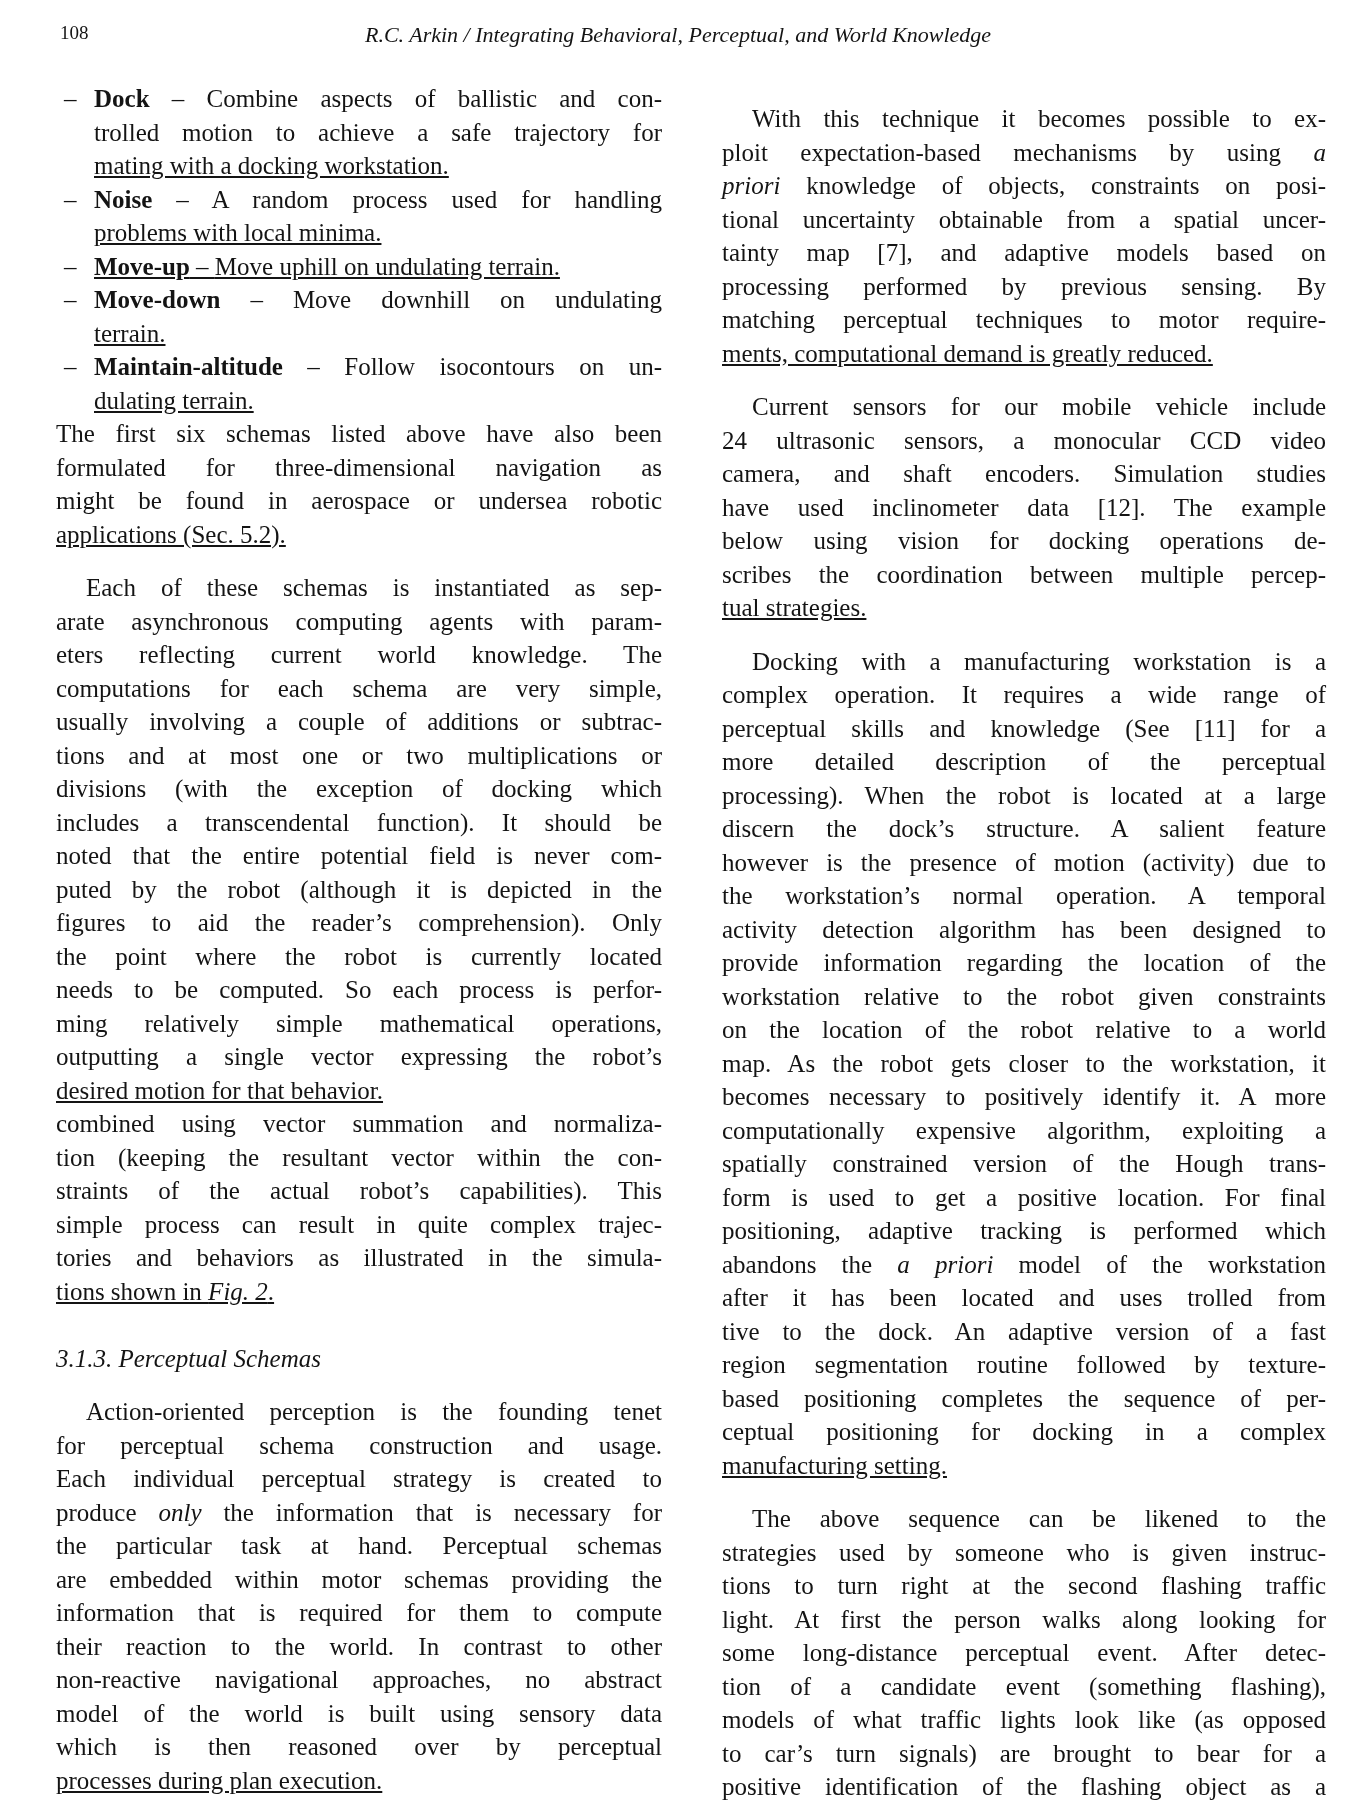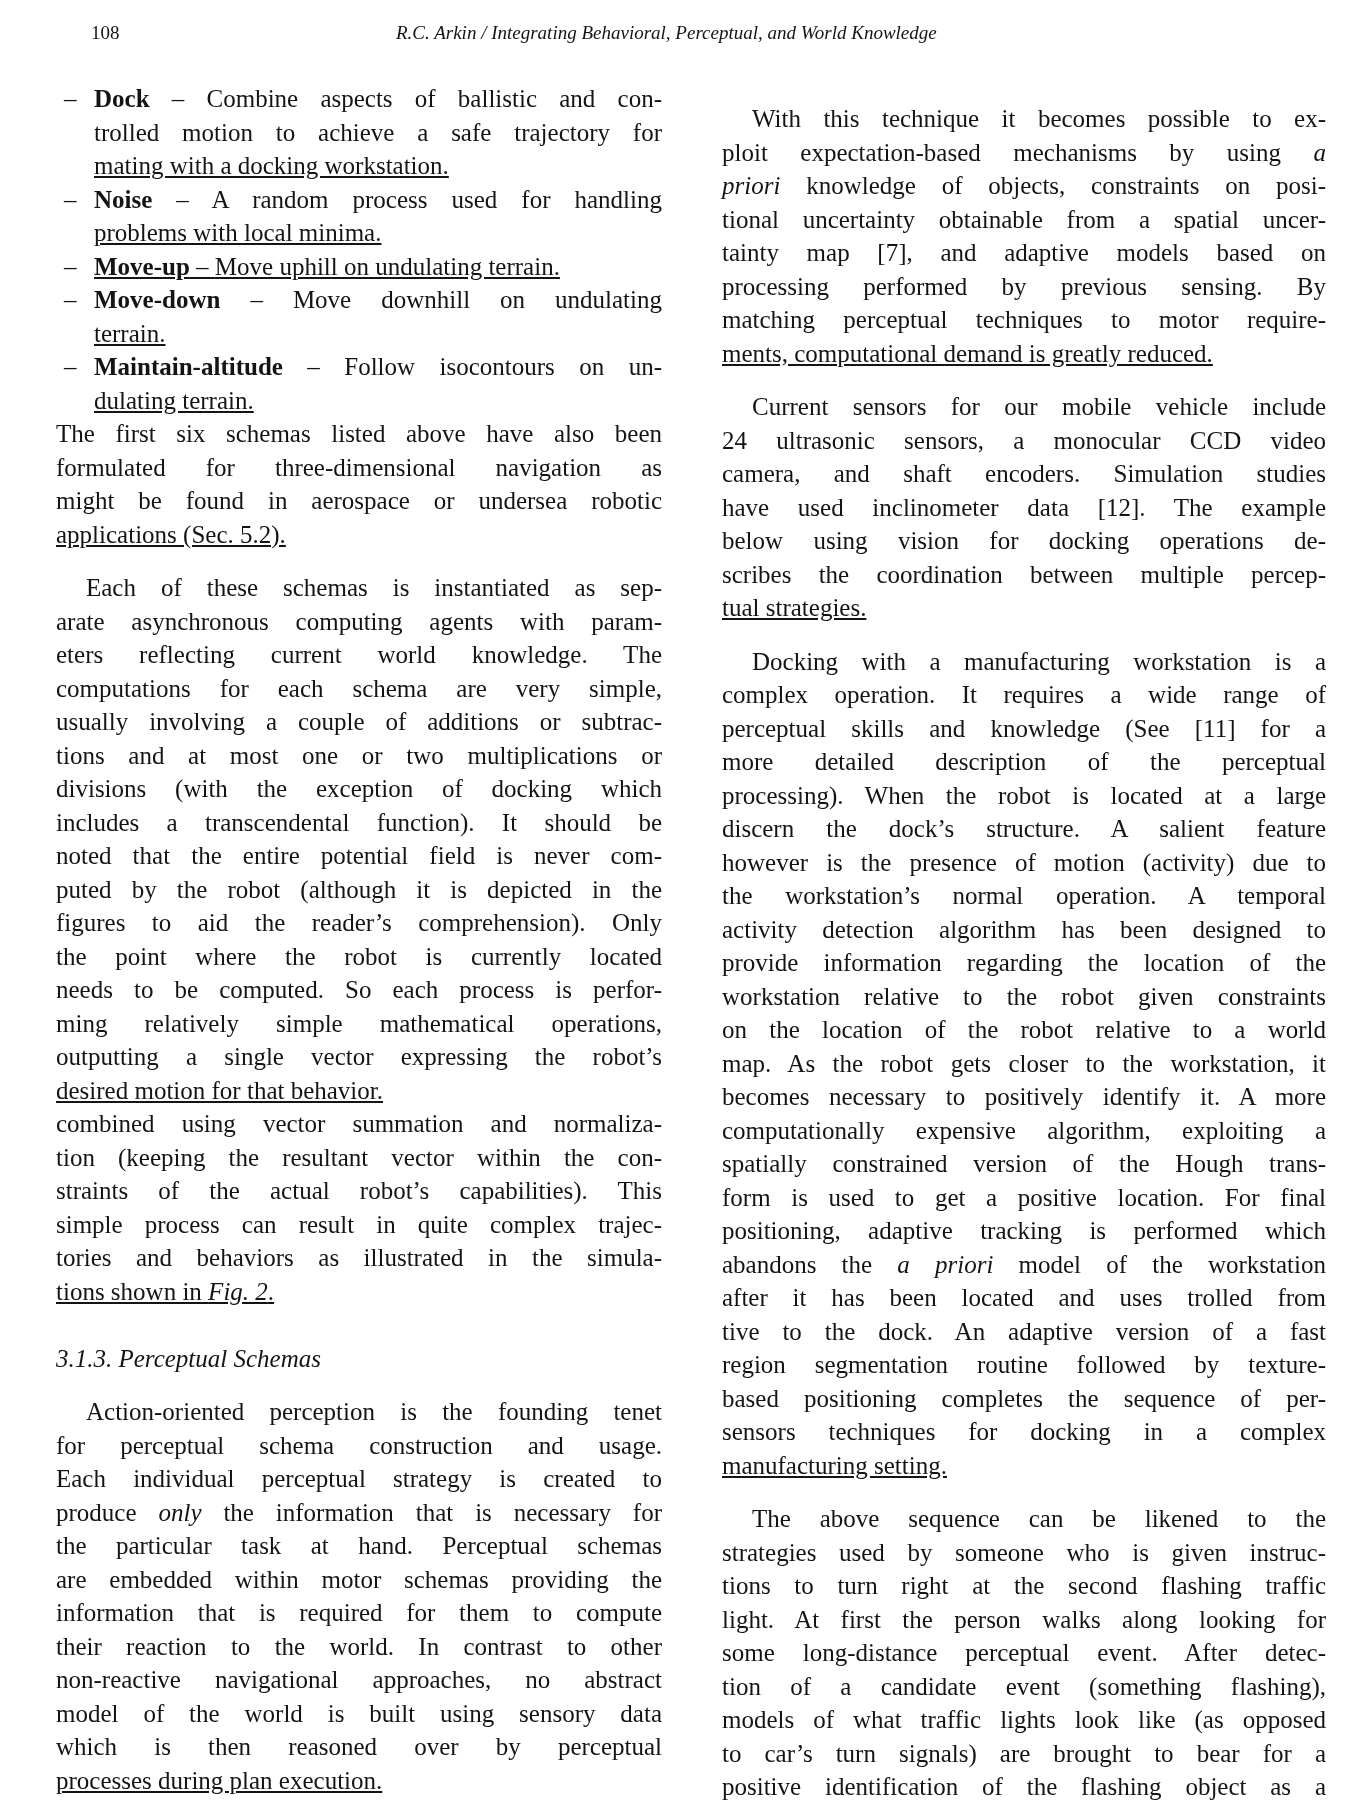--- a/index.html
+++ b/index.html
@@ -1,22 +1,22 @@
 <!DOCTYPE html>
 <html><head>
   <meta charset="utf-8">
   <style>
     html, body { margin: 0; padding: 0; }
     body {
       width: 1350px; height: 1800px; background: #ffffff; position: relative; overflow: hidden;
       font-family: "Liberation Serif", "DejaVu Serif", serif; color: #141414;
     }
-    .header { position: absolute; top: 17px; left: 0; width: 1079px; height: 30px; margin-left: 31px; }
+    .header { position: absolute; top: 17px; left: 0; width: 1079px; height: 30px; }
     .page-num { position: absolute; left: 60px; top: 5px; font-size: 19px; }
-    .running-title { position: absolute; left: 365px; top: 5px; font-size: 19px; font-style: italic; white-space: nowrap; }
+    .running-title { position: absolute; left: 365px; top: 5px; font-size: 22px; font-style: italic; white-space: nowrap; }
     .col { position: absolute; top: 82px; }
     .col-left { left: 56px; width: 606px; }
     .col-right { left: 722px; width: 604px; }
     .line {
       height: 33.5px; line-height: 33.5px; font-size: 25px;
       text-align: justify; text-align-last: justify; white-space: nowrap; overflow: visible;
     }
     .line.last { text-align-last: left; text-decoration: underline; }
     .line.indent { padding-left: 30px; margin-top: 20px; }
     .line.hang { padding-left: 38px; }
@@ -149,21 +149,21 @@
       <div class="line">spatially constrained version of the Hough trans-</div>
       <div class="line">form is used to get a positive location. For final</div>
       <div class="line">positioning, adaptive tracking is performed which</div>
     </div>
   <div class="line"><span>abandons the </span><i>a priori</i><span> model of the workstation</span></div>
   <div>
       <div class="line">after it has been located and uses trolled from</div>
       <div class="line">tive to the dock. An adaptive version of a fast</div>
       <div class="line">region segmentation routine followed by texture-</div>
       <div class="line">based positioning completes the sequence of per-</div>
-      <div class="line">sensors techniques for docking in a complex</div>
+      <div class="line">ceptual positioning for docking in a complex</div>
       <div class="line last">manufacturing setting.</div>
     </div>
 
   <div>
       <div class="line indent">The above sequence can be likened to the</div>
       <div class="line">strategies used by someone who is given instruc-</div>
       <div class="line">tions to turn right at the second flashing traffic</div>
       <div class="line">light. At first the person walks along looking for</div>
       <div class="line">some long-distance perceptual event. After detec-</div>
       <div class="line">tion of a candidate event (something flashing),</div>

